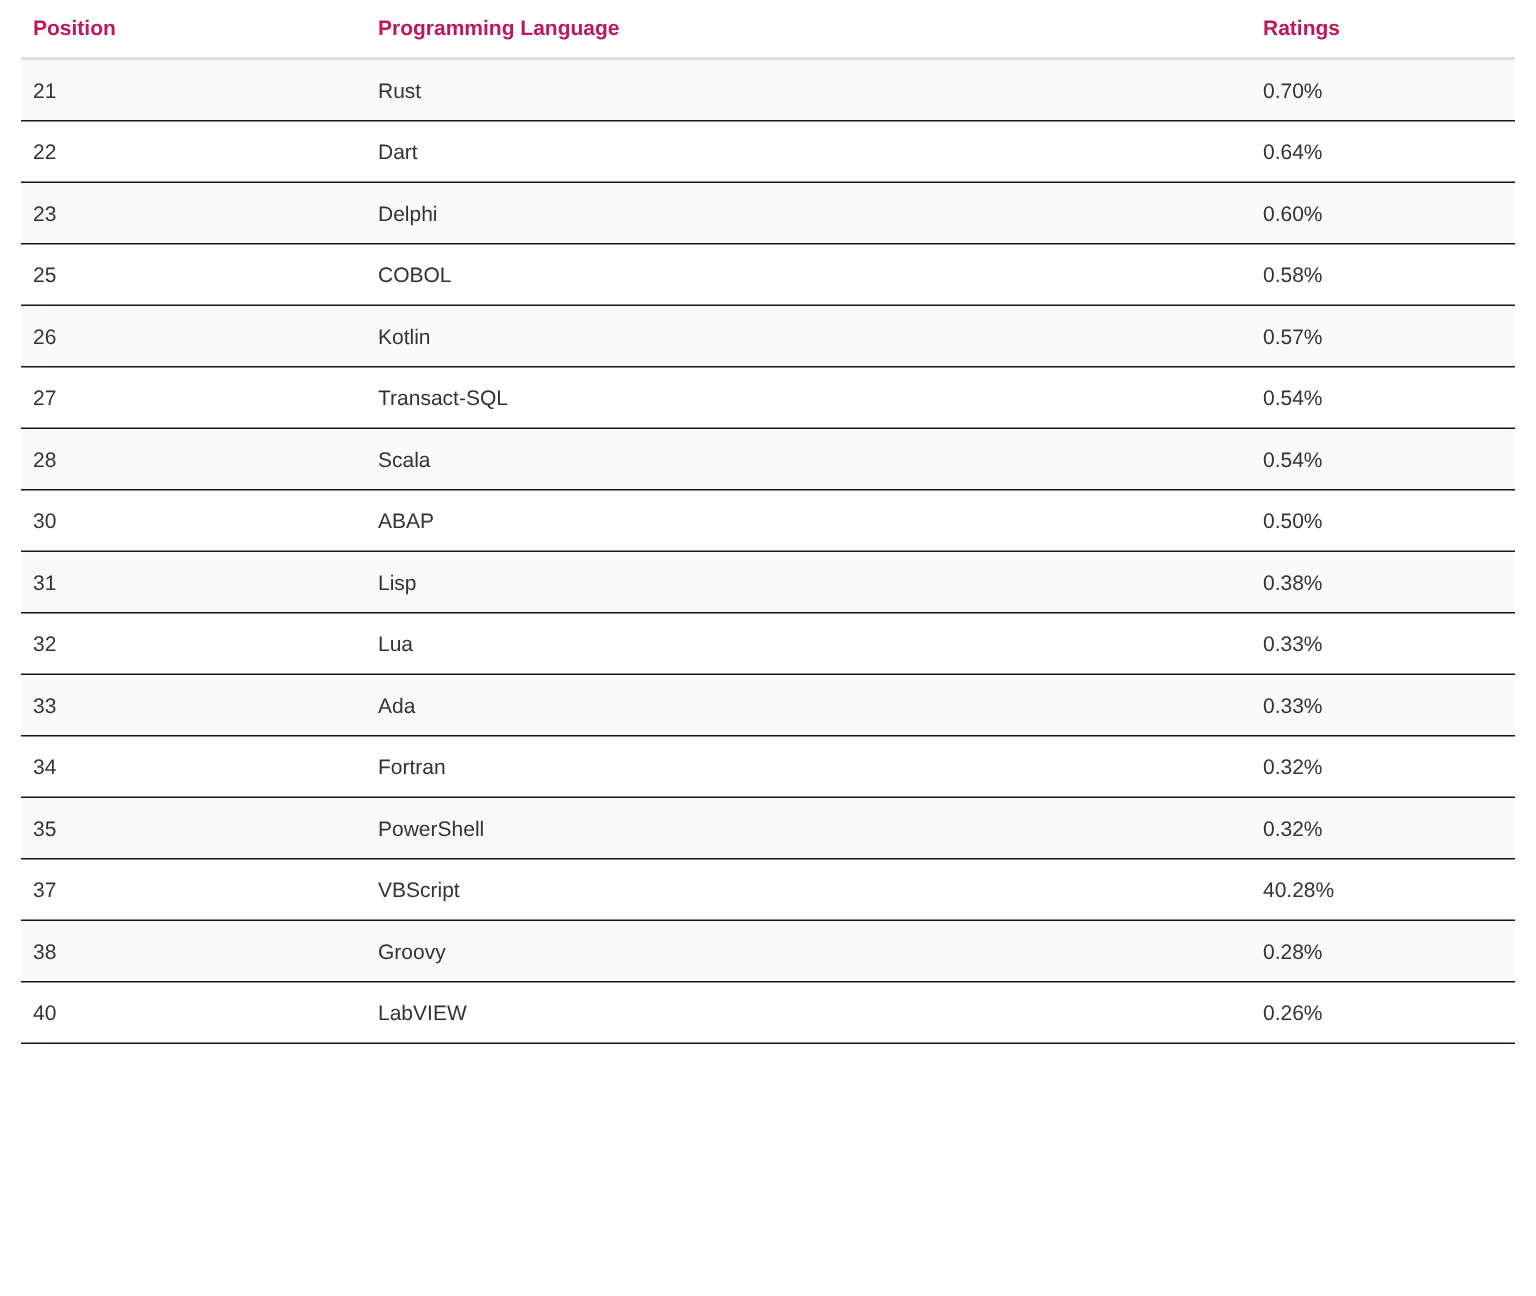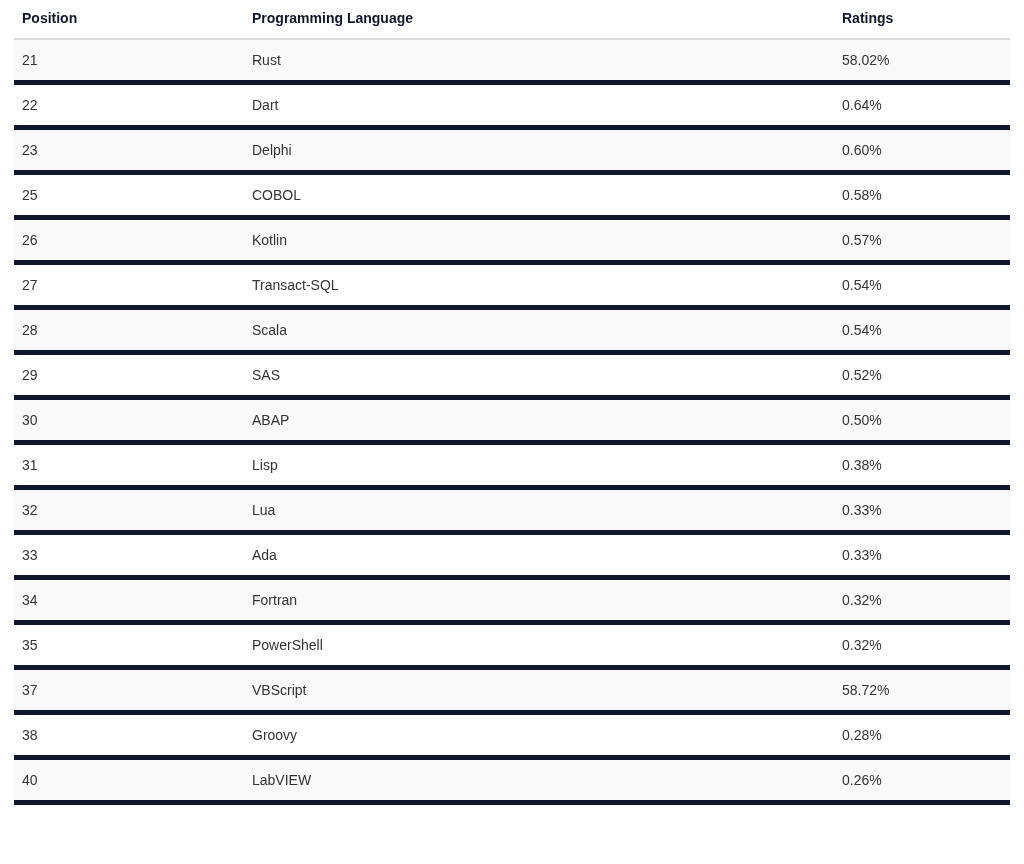--- a/index.html
+++ b/index.html
@@ -19,25 +19,25 @@
     }
     table {
       width: 100%;
       border-collapse: collapse;
     }
     thead th {
       text-align: left;
       padding: 10px 8px 12px 8px;
       font-weight: 700;
       font-size: 14px;
-      color: #0f172a;
+      color: #be185d;
       border-bottom: 2px solid #dddddd;
     }
     tbody tr {
-      border-bottom: 5px solid #0f172a;
+      border-bottom: 1px solid #0f172a;
     }
     tbody tr:nth-child(odd) {
       background: #f9f9f9;
     }
     tbody tr:nth-child(even) {
       background: #ffffff;
     }
     tbody td {
       padding: 12px 8px;
       font-size: 14px;
@@ -62,21 +62,21 @@
       <tr>
         <th class="col-position">Position</th>
         <th class="col-language">Programming Language</th>
         <th class="col-ratings">Ratings</th>
       </tr>
     </thead>
     <tbody>
         <tr>
           <td class="col-position">21</td>
           <td class="col-language">Rust</td>
-          <td class="col-ratings">58.02%</td>
+          <td class="col-ratings">0.70%</td>
         </tr>
         <tr>
           <td class="col-position">22</td>
           <td class="col-language">Dart</td>
           <td class="col-ratings">0.64%</td>
         </tr>
         <tr>
           <td class="col-position">23</td>
           <td class="col-language">Delphi</td>
           <td class="col-ratings">0.60%</td>
@@ -93,25 +93,20 @@
         </tr>
         <tr>
           <td class="col-position">27</td>
           <td class="col-language">Transact-SQL</td>
           <td class="col-ratings">0.54%</td>
         </tr>
         <tr>
           <td class="col-position">28</td>
           <td class="col-language">Scala</td>
           <td class="col-ratings">0.54%</td>
-        </tr>
-        <tr>
-          <td class="col-position">29</td>
-          <td class="col-language">SAS</td>
-          <td class="col-ratings">0.52%</td>
         </tr>
         <tr>
           <td class="col-position">30</td>
           <td class="col-language">ABAP</td>
           <td class="col-ratings">0.50%</td>
         </tr>
         <tr>
           <td class="col-position">31</td>
           <td class="col-language">Lisp</td>
           <td class="col-ratings">0.38%</td>
@@ -132,21 +127,21 @@
           <td class="col-ratings">0.32%</td>
         </tr>
         <tr>
           <td class="col-position">35</td>
           <td class="col-language">PowerShell</td>
           <td class="col-ratings">0.32%</td>
         </tr>
         <tr>
           <td class="col-position">37</td>
           <td class="col-language">VBScript</td>
-          <td class="col-ratings">58.72%</td>
+          <td class="col-ratings">40.28%</td>
         </tr>
         <tr>
           <td class="col-position">38</td>
           <td class="col-language">Groovy</td>
           <td class="col-ratings">0.28%</td>
         </tr>
         <tr>
           <td class="col-position">40</td>
           <td class="col-language">LabVIEW</td>
           <td class="col-ratings">0.26%</td>

